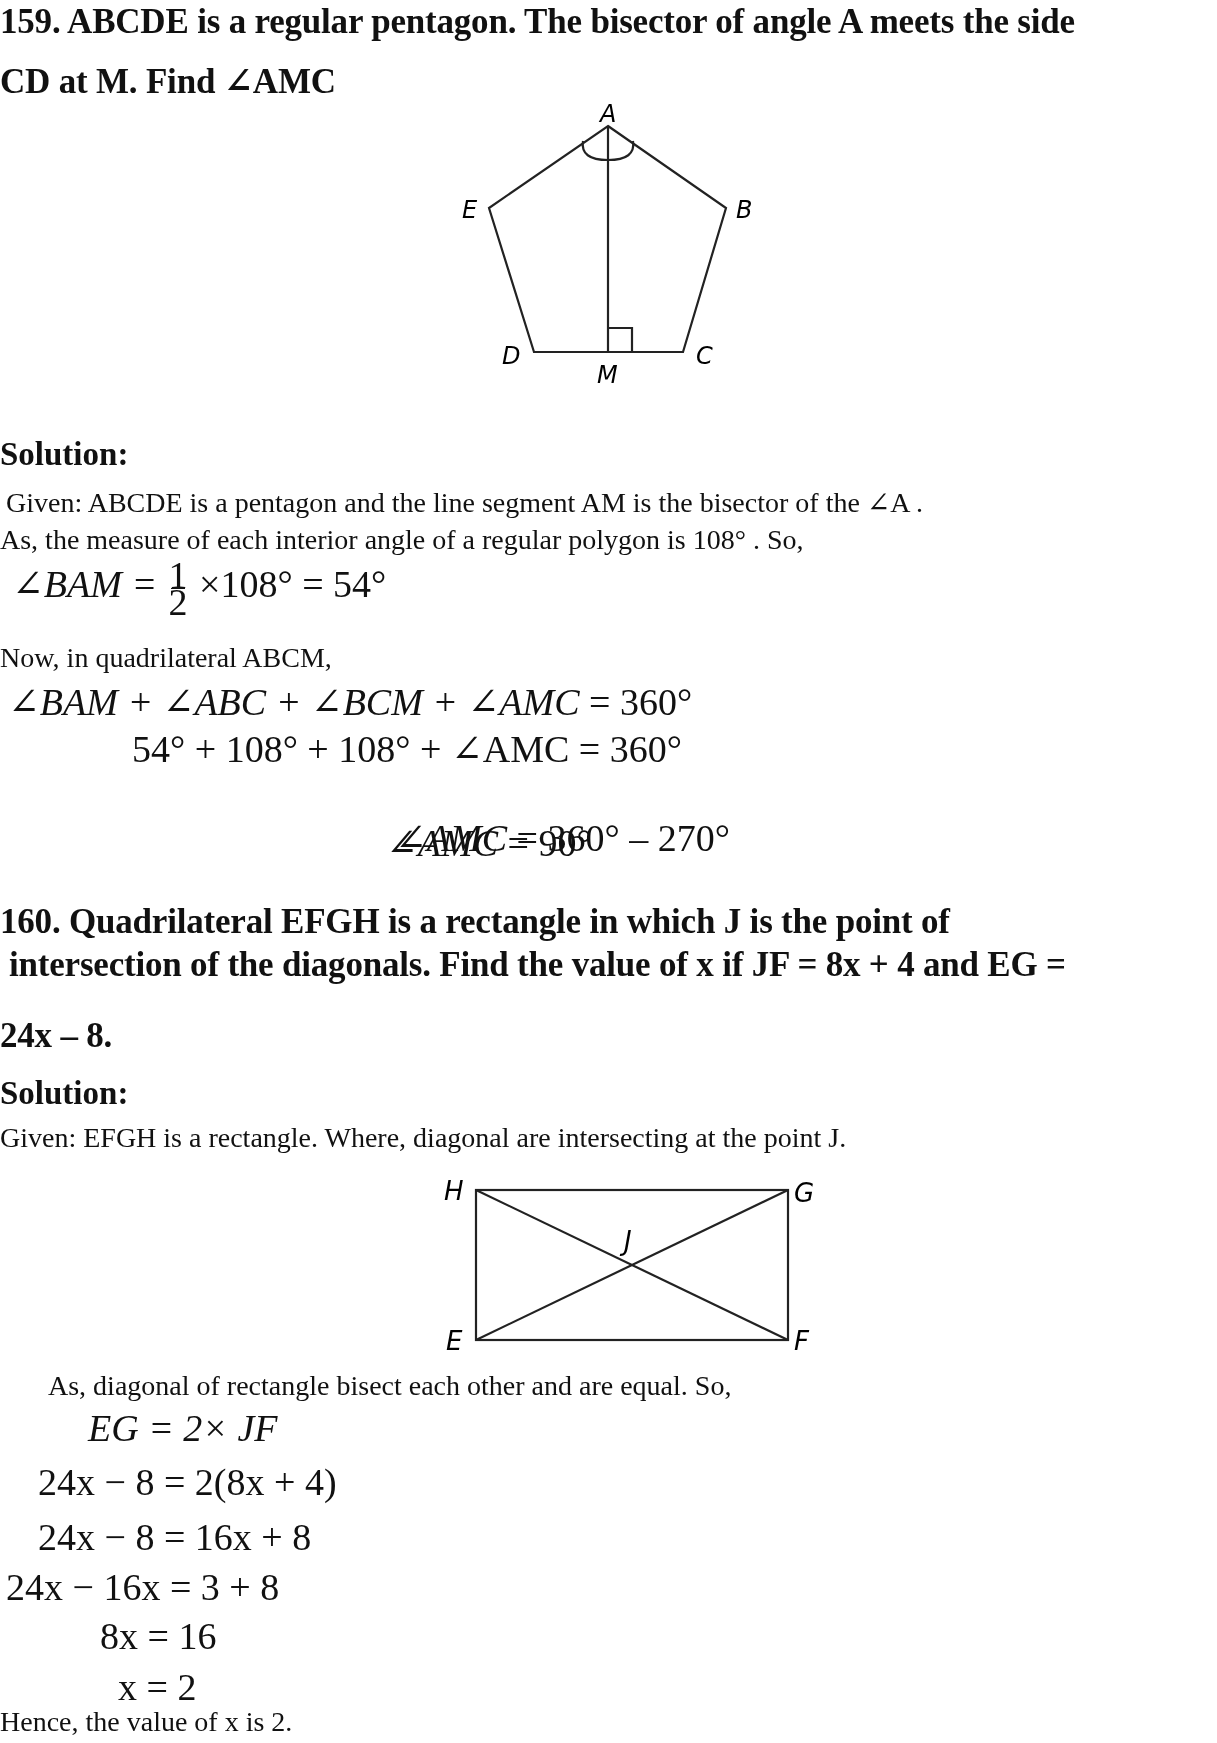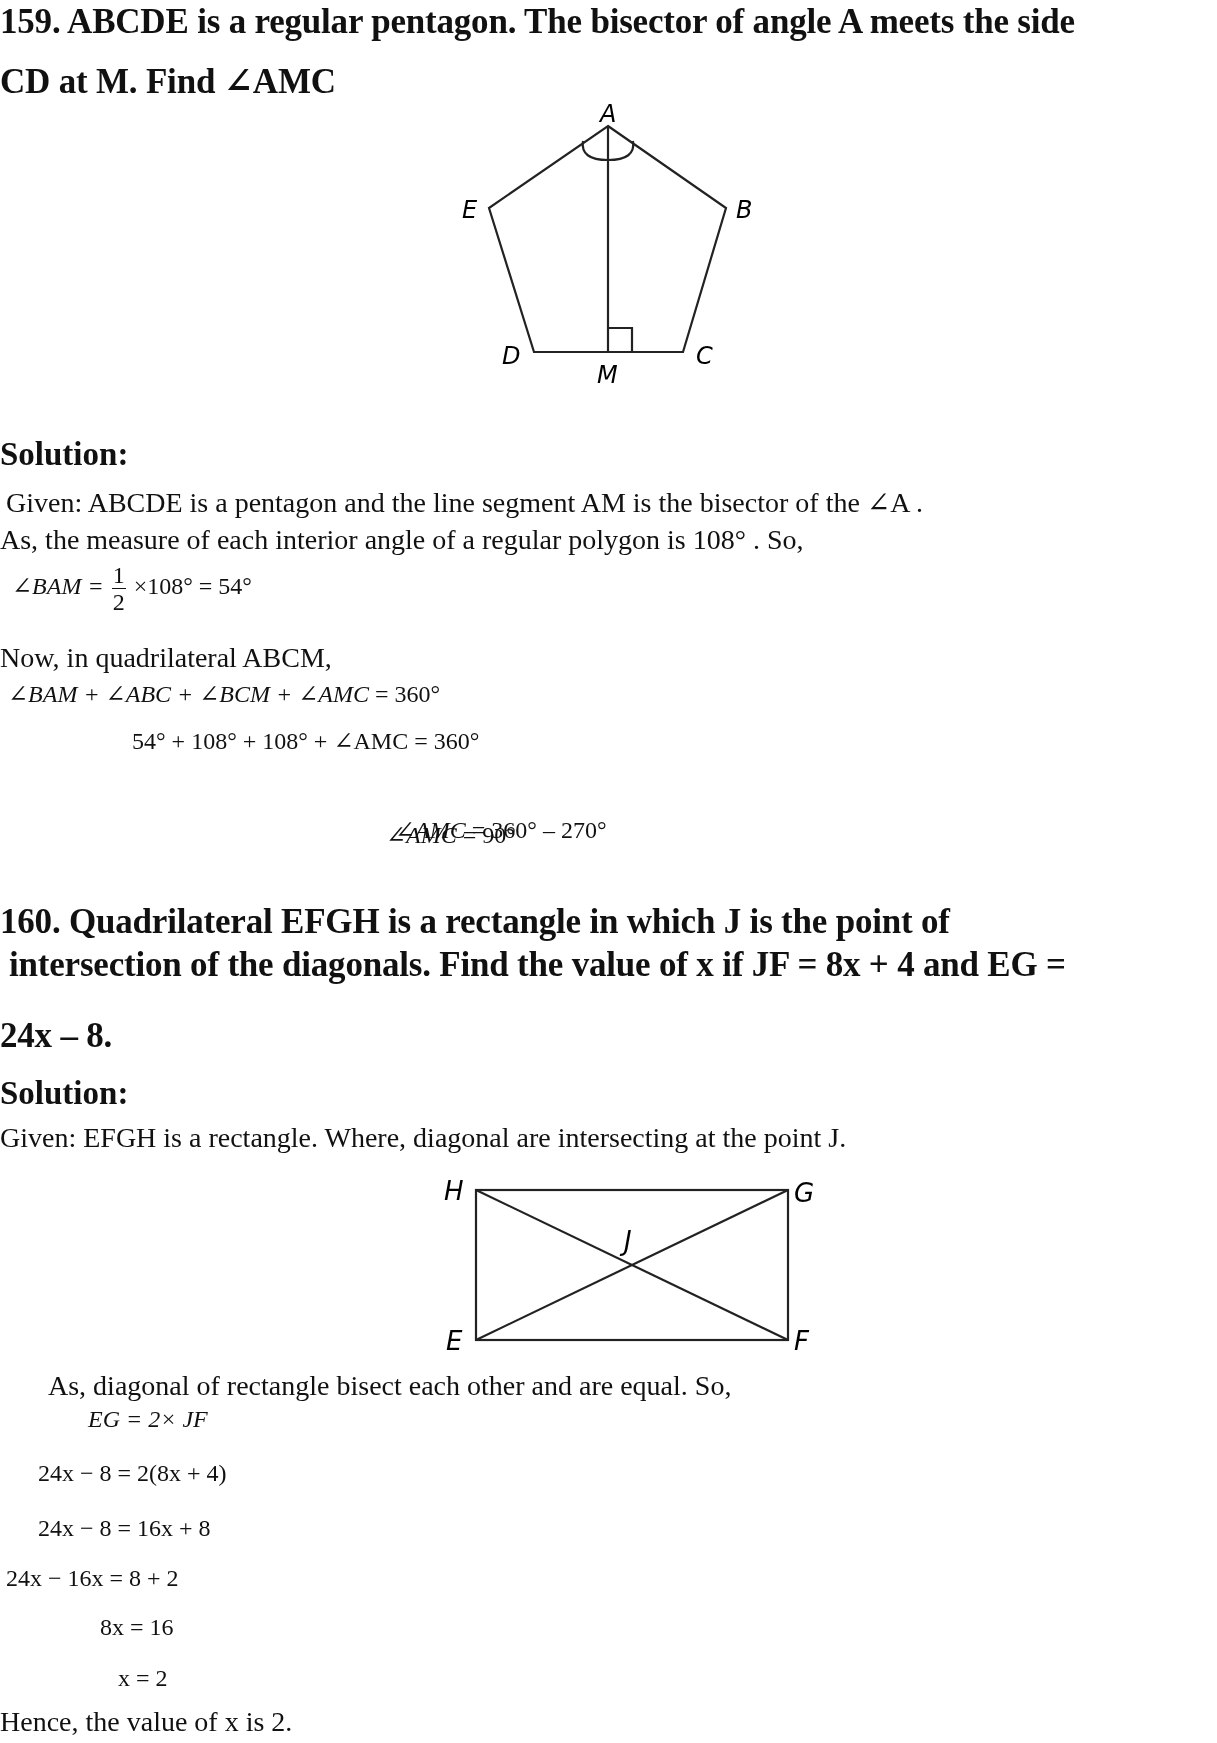--- a/index.html
+++ b/index.html
@@ -2,21 +2,21 @@
 <html><head>
 <meta charset="utf-8">
 <style>
   html, body { margin: 0; padding: 0; background: #ffffff; }
   body { width: 1217px; height: 1743px; position: relative; overflow: hidden;
          font-family: "Liberation Serif", "DejaVu Serif", serif; color: #111; }
   .abs { position: absolute; white-space: nowrap; }
   .q { font-weight: bold; font-size: 35px; line-height: 43px; letter-spacing: -0.2px; }
   .sol { font-weight: bold; font-size: 33px; }
   .p { font-size: 28px; }
-  .m { font-size: 24px; }
+  .m { font-size: 38px; }
   .i { font-style: italic; }
   .frac { display: inline-block; vertical-align: middle; text-align: center; margin: 0 2px; }
   .frac span { display: block; line-height: 26px; }
   .frac .bar { border-top: 1.5px solid #111; width: 14px; margin: 0 auto; height: 0; line-height: 0; }
   svg text { font-family: "DejaVu Sans", sans-serif; font-style: italic; }
 </style>
 </head>
 <body>
 
 <div class="abs q" style="left:0;top:0;">159. ABCDE is a regular pentagon. The bisector of angle A meets the side</div>
@@ -88,17 +88,17 @@
   <text x="204" y="90" font-size="26">J</text>
   <text x="26" y="190" font-size="26">E</text>
   <text x="374" y="190" font-size="26">F</text>
 </svg>
 
 <div class="abs p" style="left:0;top:1370px;padding-left:48px;">As, diagonal of rectangle bisect each other and are equal. So,</div>
 
 <div class="abs m i" style="left:88px;top:1406px;">EG = 2× JF</div>
 <div class="abs m" style="left:38px;top:1460px;">24x − 8 = 2(8x + 4)</div>
 <div class="abs m" style="left:38px;top:1515px;">24x − 8 = 16x + 8</div>
-<div class="abs m" style="left:6px;top:1565px;">24x − 16x = 8 + 2</div>
+<div class="abs m" style="left:6px;top:1565px;">24x − 16x = 3 + 8</div>
 <div class="abs m" style="left:100px;top:1614px;">8x = 16</div>
 <div class="abs m" style="left:118px;top:1665px;">x = 2</div>
 
 <div class="abs p" style="left:0;top:1706px;">Hence, the value of x is 2.</div>
 
 </body></html>

